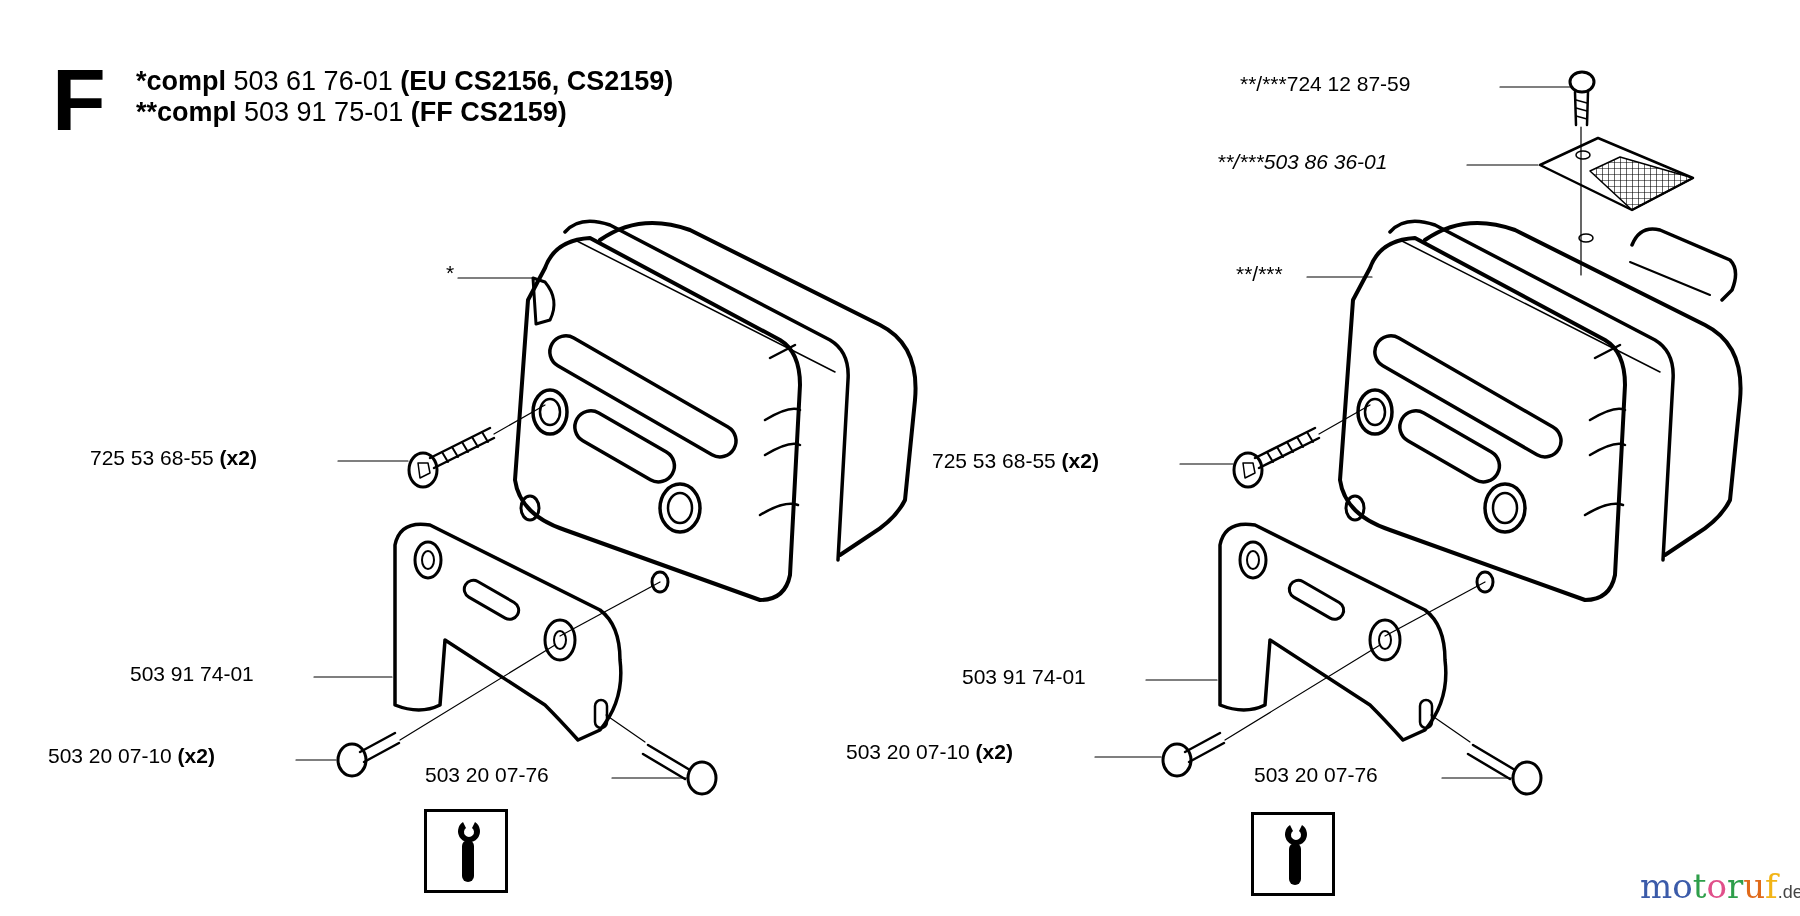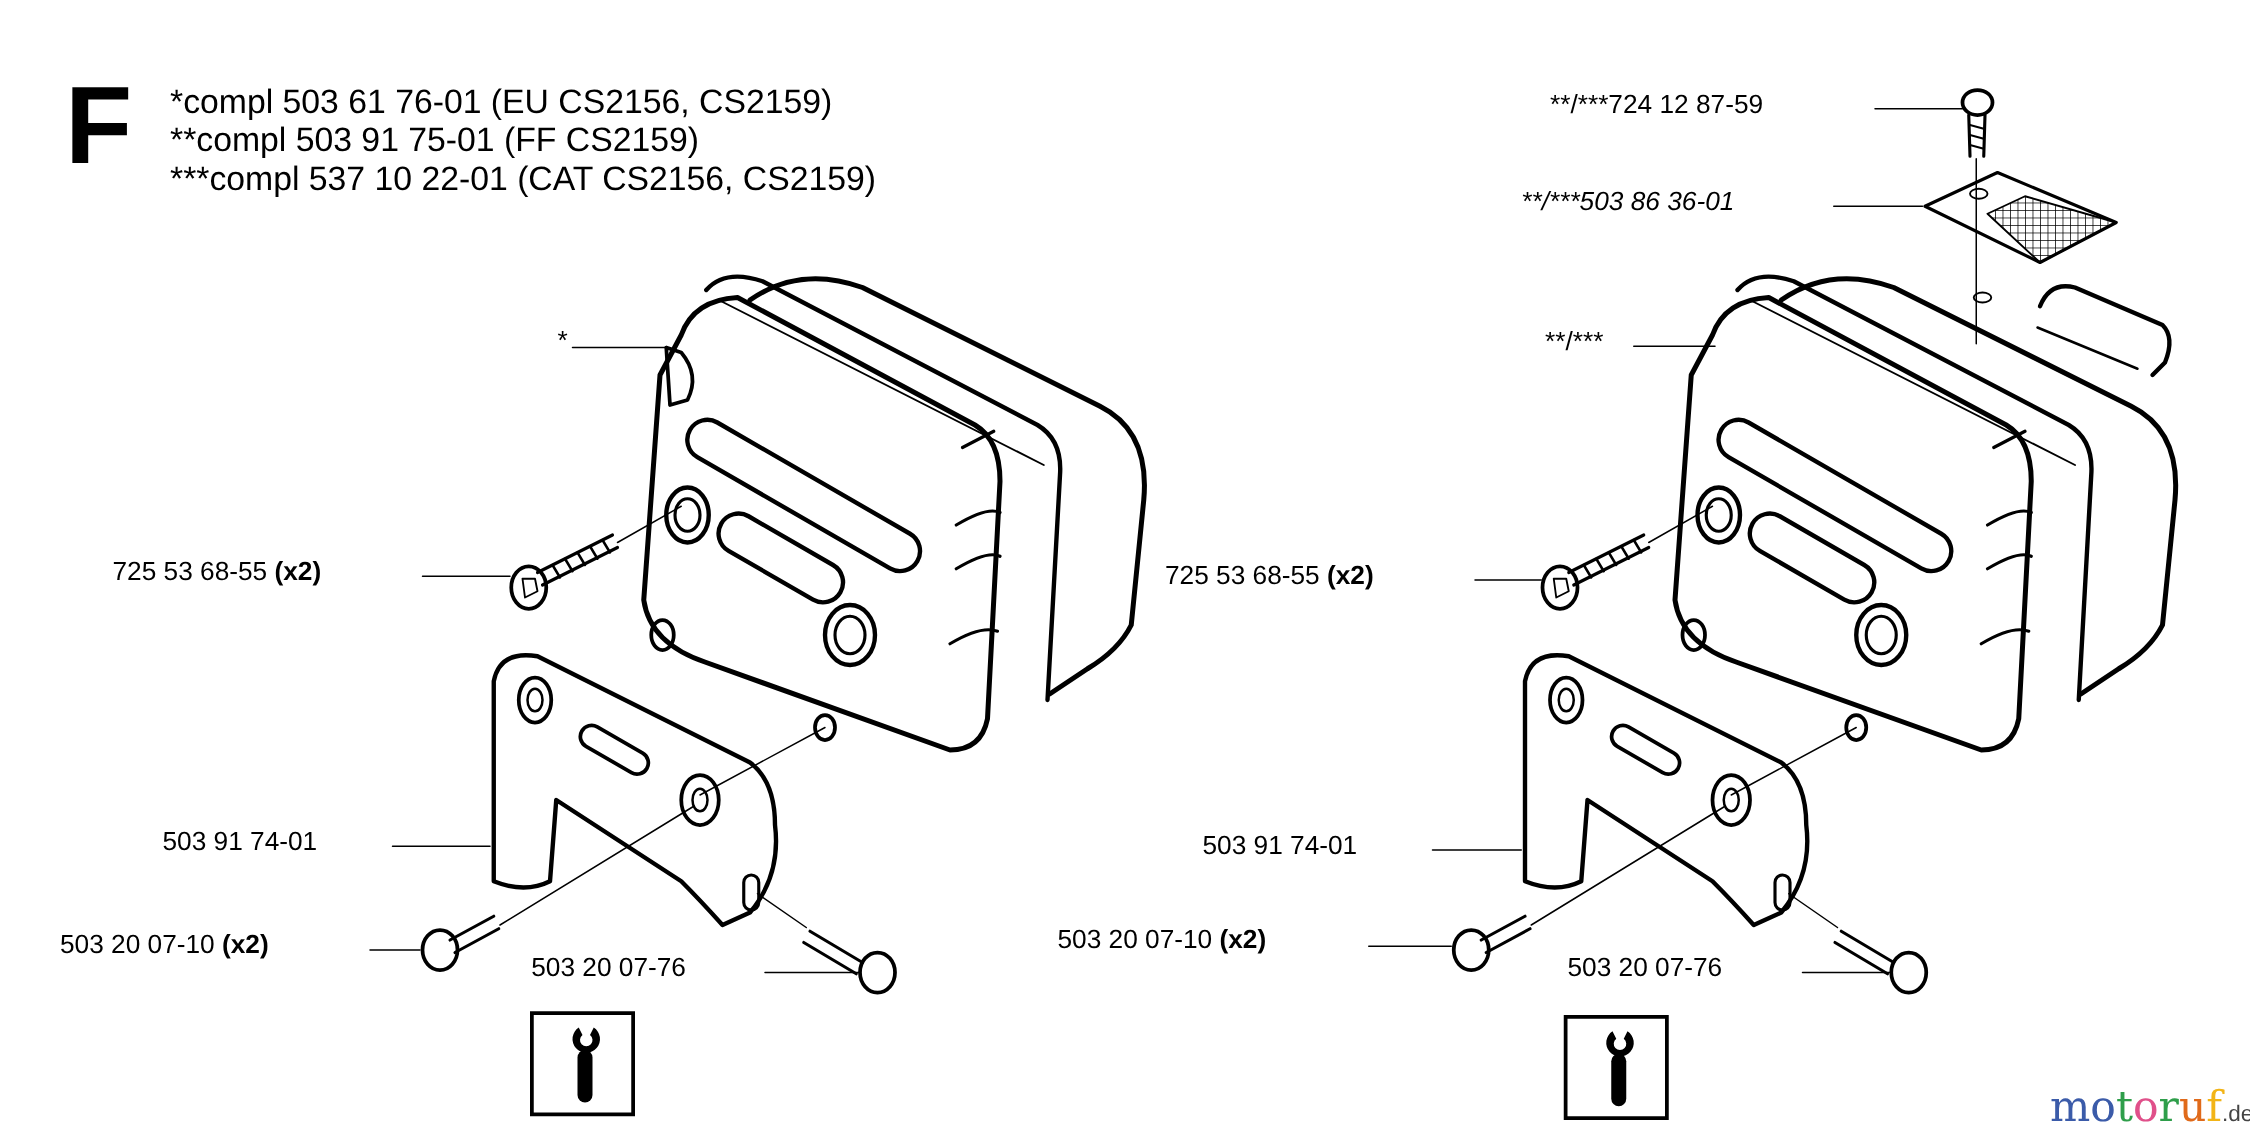--- a/index.html
+++ b/index.html
@@ -1,41 +1,38 @@
 <!DOCTYPE html>
 <html><head>
   <meta charset="utf-8">
   <style>
     html, body { margin: 0; padding: 0; background: #ffffff; }
     body { width: 1800px; height: 916px; position: relative; overflow: hidden;
            font-family: "Liberation Sans", sans-serif; color: #000; }
     .section-letter { position: absolute; left: 52px; top: 56px; font-size: 88px; font-weight: bold; line-height: 1; }
     .header-lines { position: absolute; left: 136px; top: 66px; font-size: 27px; line-height: 31px; }
     .header-line { white-space: nowrap; }
-    .header-line b { font-weight: normal; }
+    .header-line b { font-weight: bold; }
     .label { position: absolute; font-size: 21px; white-space: nowrap; line-height: 1; }
     .label b { font-weight: bold; }
     svg.art { position: absolute; left: 0; top: 0; }
     .wrench-box { position: absolute; width: 84px; height: 84px; border: 3px solid #000; box-sizing: border-box; background: #fff; }
     .watermark { position: absolute; left: 1640px; top: 866px; font-family: "DejaVu Serif", serif; font-size: 34px; white-space: nowrap; }
     .watermark .de { font-family: "Liberation Sans", sans-serif; font-size: 18px; color: #444; }
   </style>
 </head>
 <body>
 
 <div class="section-letter">F</div>
 <div class="header-lines">
   <div class="header-line">
     <b> *compl</b><span> 503 61 76-01 </span><b>(EU CS2156, CS2159)</b>
   </div>
   <div class="header-line">
     <b>**compl</b><span> 503 91 75-01 </span><b>(FF CS2159)</b>
-  </div>
-  <div class="header-line">
-    <b>***compl</b><span> 537 10 22-01 </span><b>(CAT CS2156, CS2159)</b>
   </div>
 </div>
 
 <svg class="art" width="1800" height="916" viewBox="0 0 1800 916" fill="none" stroke="#000" stroke-linecap="round" stroke-linejoin="round">
   <defs>
     <pattern id="mesh" width="6" height="6" patternUnits="userSpaceOnUse">
       <path d="M0 0 H6 M0 0 V6" stroke="#000" stroke-width="1.2"></path>
     </pattern>
   </defs>
 

